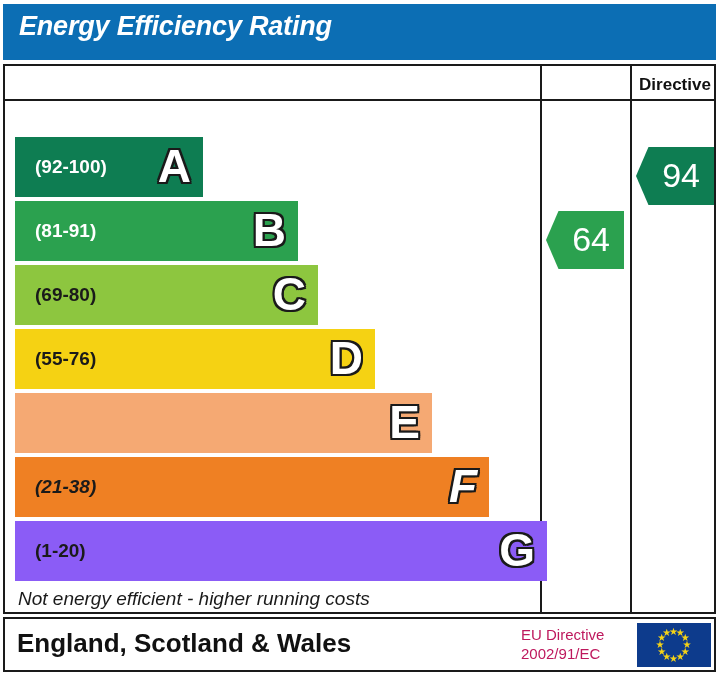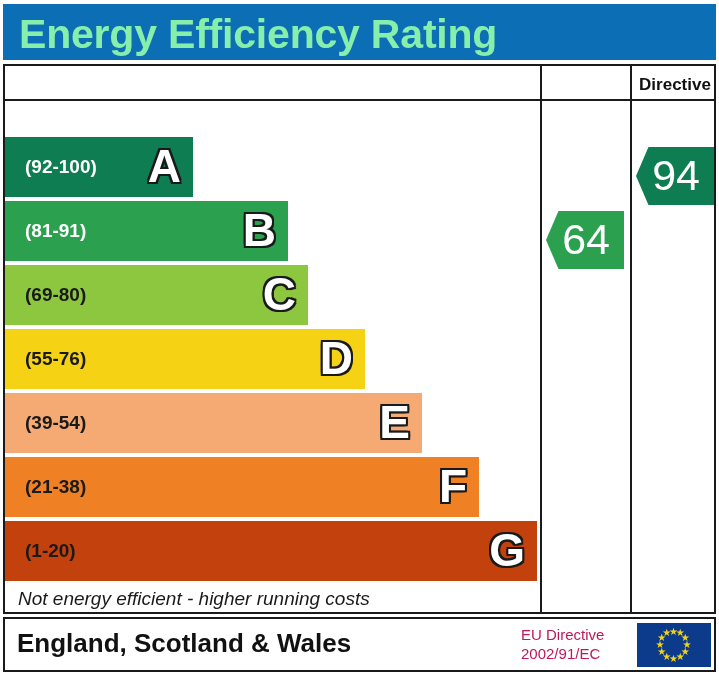--- a/index.html
+++ b/index.html
@@ -26,25 +26,26 @@
     top: 4px;
     width: 713px;
     height: 56px;
     background: #0c6eb4;
     box-sizing: border-box;
   }
   .title-text {
     position: absolute;
     left: 16px;
     top: 7px;
-    font-size: 41px;
-    font-weight: bold;
-    color: #86efac;
+    font-size: 27px;
+    font-weight: bold;
+    color: #ffffff;
     letter-spacing: -0.2px;
     white-space: nowrap;
+    font-style: italic;
   }
 
   
   .table-frame {
     position: absolute;
     left: 3px;
     top: 64px;
     width: 713px;
     height: 550px;
     border: 2px solid #1a1a1a;
@@ -91,21 +92,21 @@
     font-style: italic;
     color: #1a1a1a;
     white-space: nowrap;
   }
   .caption.top { top: 108px; }
   .caption.bottom { top: 588px; }
 
   
   .bar {
     position: absolute;
-    left: 5px;
+    left: 15px;
     height: 60px;
   }
   .bar .range {
     position: absolute;
     left: 20px;
     top: 0;
     height: 60px;
     line-height: 60px;
     font-size: 19px;
     font-weight: bold;
@@ -136,21 +137,21 @@
     position: absolute;
     height: 58px;
     clip-path: polygon(0% 50%, 16% 0%, 100% 0%, 100% 100%, 16% 100%);
   }
   .rating span {
     position: absolute;
     right: 14px;
     top: 0;
     height: 64px;
     line-height: 56px;
-    font-size: 43px;
+    font-size: 34px;
     color: #ffffff;
     font-weight: normal;
   }
 
   
   .footer-frame {
     position: absolute;
     left: 3px;
     top: 617px;
     width: 713px;
@@ -232,28 +233,27 @@
       </div>
       <div class="bar light" style="top: 265px; width: 303px; background: rgb(141, 198, 63);">
         <div class="range">(69-80)</div>
         <div class="letter">C</div>
       </div>
       <div class="bar light" style="top: 329px; width: 360px; background: rgb(245, 210, 19);">
         <div class="range">(55-76)</div>
         <div class="letter">D</div>
       </div>
       <div class="bar light" style="top: 393px; width: 417px; background: rgb(245, 169, 115);">
-        <div class="range">(39-54)</div>
         <div class="letter">E</div>
       </div>
-      <div class="bar light" style="top: 457px; width: 474px; background: rgb(239, 128, 35);">
+      <div class="bar light" style="top: 457px; width: 474px; background: rgb(239, 128, 35); font-style: italic;">
         <div class="range">(21-38)</div>
         <div class="letter">F</div>
       </div>
-      <div class="bar light" style="top: 521px; width: 532px; background: #c2410c;">
+      <div class="bar light" style="top: 521px; width: 532px; background: #8b5cf6;">
         <div class="range">(1-20)</div>
         <div class="letter">G</div>
       </div>
     </div>
 
   <div id="ratings-host">
       <div class="rating" style="left: 546px; width: 78px; background: rgb(43, 161, 79); top: 211px;">
         <span>64</span>
       </div>
       <div class="rating" style="left: 636px; width: 78px; background: rgb(14, 125, 82); top: 147px;">

